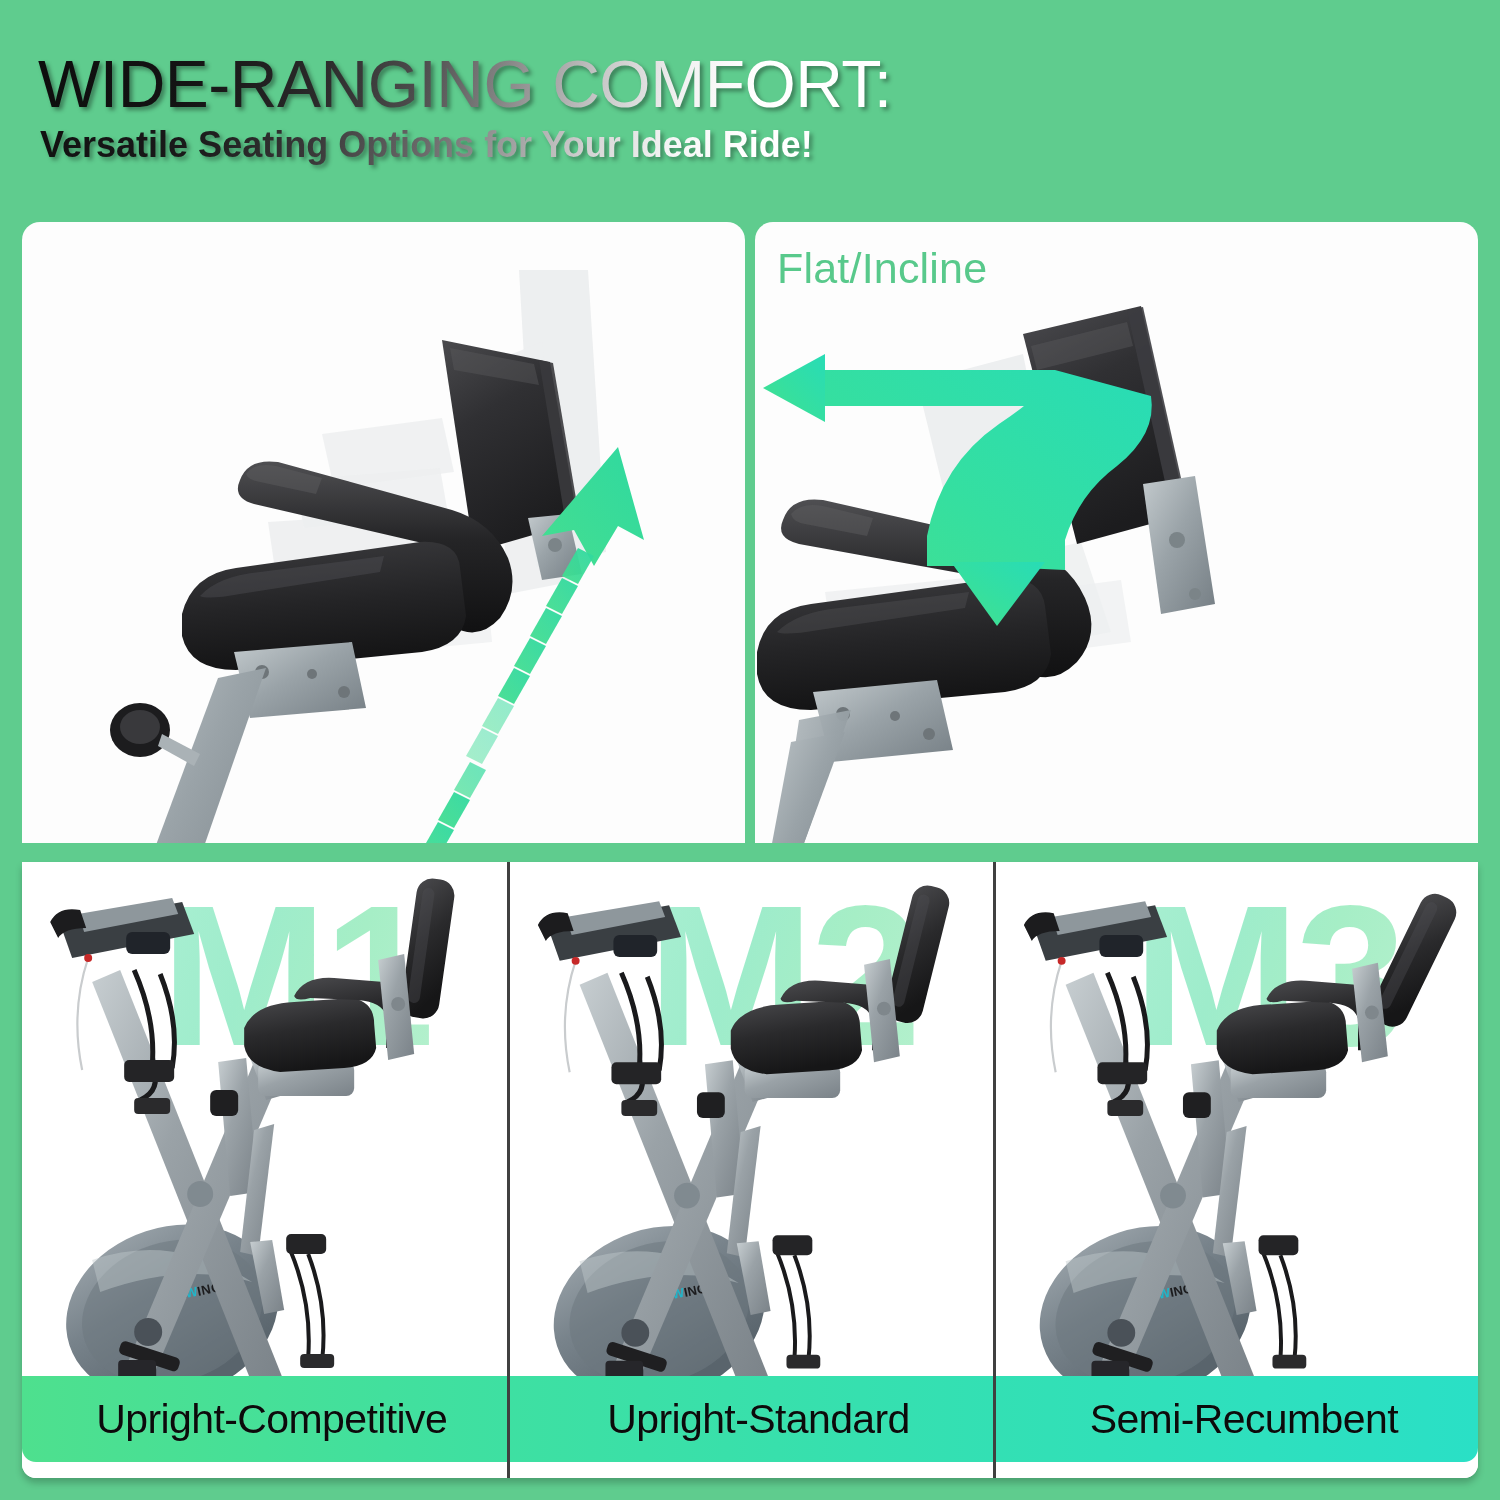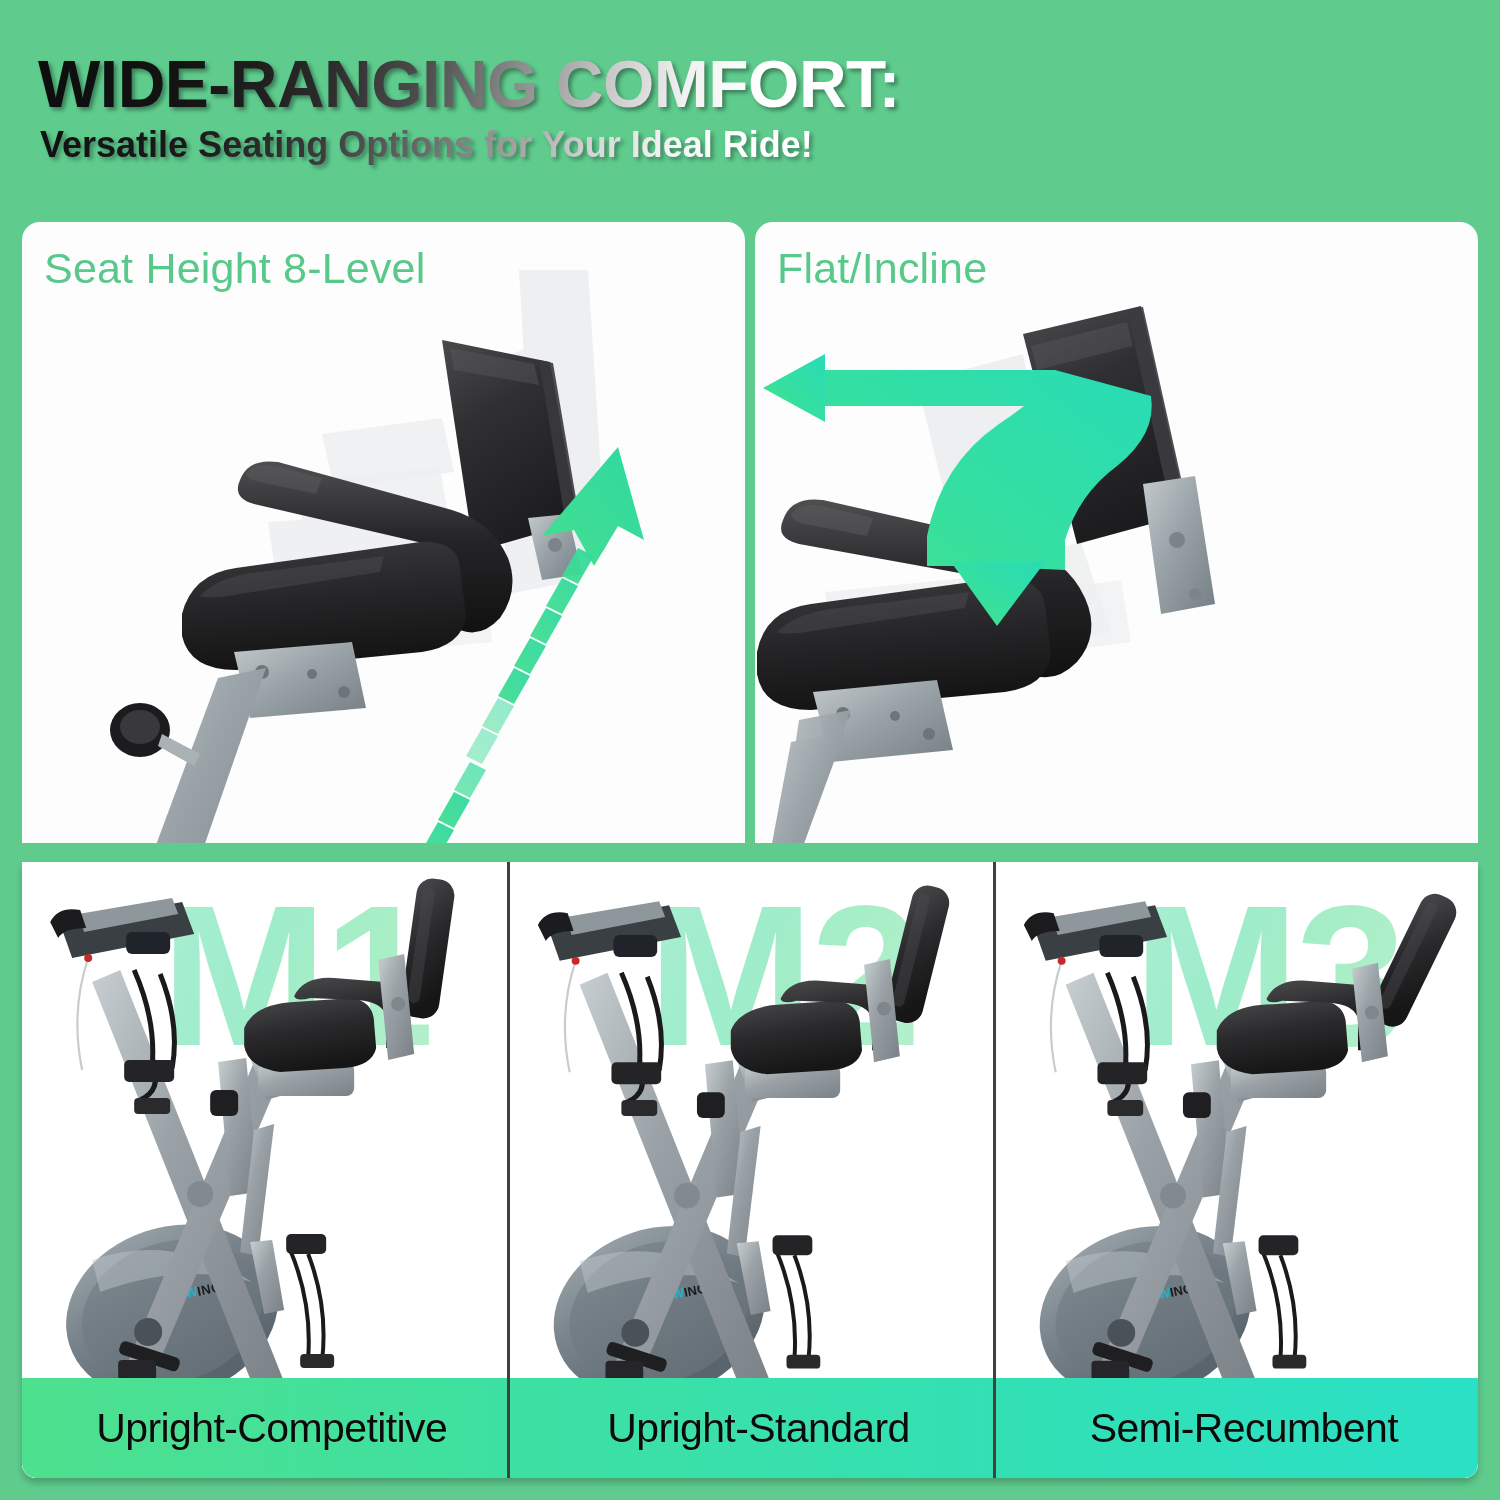--- a/index.html
+++ b/index.html
@@ -9,21 +9,21 @@
     font-family:"Liberation Sans", sans-serif;
     overflow:hidden;
     position:relative;
   }
 
   
   .header { position:absolute; left:0; top:0; width:1500px; height:205px; }
 
   .title-main {
     position:absolute; left:38px; top:46px;
-    font-size:66px; font-weight:bold; letter-spacing:-0.5px;
+    font-size:66px; font-weight:normal; letter-spacing:-0.5px;
     white-space:nowrap;
     background:linear-gradient(100deg,
         #0d0d0d 0%, #141414 18%, #2a2a2a 33%, #4e4e4e 45%,
         #8f8f8f 56%, #c9c9c9 66%, #f2f2f2 75%, #ffffff 84%, #ffffff 100%);
     -webkit-background-clip:text; background-clip:text;
     -webkit-text-fill-color:transparent; color:transparent;
     filter:drop-shadow(3px 3px 2px rgba(0,0,0,0.38));
   }
   .title-sub {
     position:absolute; left:40px; top:124px;
@@ -62,21 +62,21 @@
   .watermark {
     position:absolute; top:14px; left:50%; transform:translateX(-50%);
     font-size:200px; font-weight:bold; line-height:1;
     letter-spacing:-4px; white-space:nowrap;
     background:linear-gradient(110deg,#a9efd2 0%,#9eeccb 35%,#a6eec6 65%,#b4f0cd 100%);
     -webkit-background-clip:text; background-clip:text;
     -webkit-text-fill-color:transparent; color:transparent;margin-left:31px;
   }
 
   .cap-band {
-    position:absolute; left:0; bottom:0; width:100%; height:100px;
+    position:absolute; left:0; bottom:16px; width:100%; height:86px;
     display:flex; align-items:center; justify-content:center;padding-left:14px;
   }
   .cap-text {
     font-size:41px; color:#0b0b0b; white-space:nowrap;
     letter-spacing:-0.6px;
     text-shadow:0 0 1px rgba(255,255,255,0.25);
   }
   .cell:nth-child(1) .cap-band { background:linear-gradient(90deg,#4ee08e 0%,#3ee0a2 100%); }
   .cell:nth-child(2) .cap-band { background:linear-gradient(90deg,#3ee0a2 0%,#33e0b4 100%);margin-top:48px; }
   .cell:nth-child(3) .cap-band { background:linear-gradient(90deg,#33e0b4 0%,#2ae0c6 100%); }
@@ -90,21 +90,20 @@
 <body>
 
 <div class="header">
   <div class="title-main">WIDE-RANGING COMFORT:</div>
   <div class="title-sub">Versatile Seating Options for Your Ideal Ride!</div>
 </div>
 
 <div class="top-row">
 
   <div class="panel left">
-    <div class="panel-label">Seat Height 8-Level</div>
 
     <svg class="scene-svg" viewBox="0 0 723 621" preserveAspectRatio="none">
       <defs>
         <linearGradient id="frameG" x1="0" y1="0" x2="1" y2="1">
           <stop offset="0%" stop-color="#c3cacd"></stop>
           <stop offset="45%" stop-color="#9aa3a8"></stop>
           <stop offset="100%" stop-color="#767f85"></stop>
         </linearGradient>
         <linearGradient id="padG" x1="0" y1="0" x2="0.4" y2="1">
           <stop offset="0%" stop-color="#4a4a4d"></stop>

